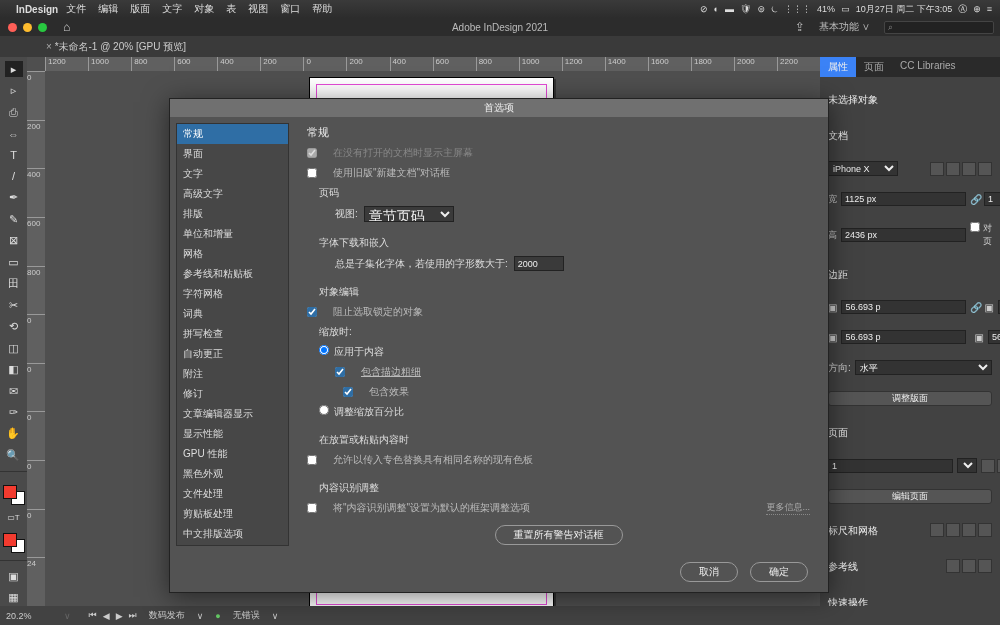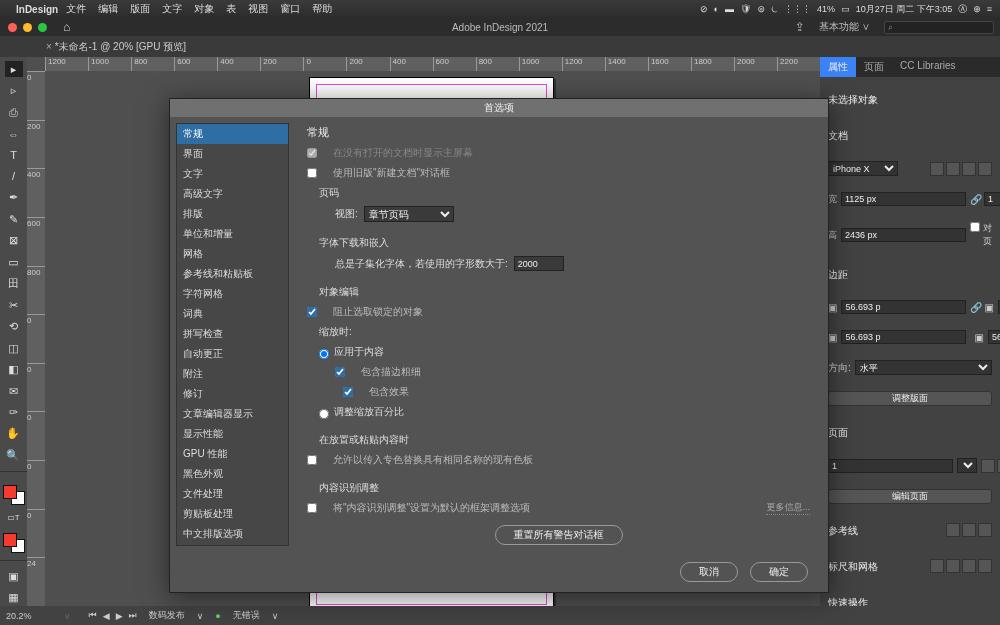--- a/index.html
+++ b/index.html
@@ -74,23 +74,23 @@
 .dialog-sidebar { width:113px; background:#474747; border:1px solid #333; margin:6px 0 6px 6px; overflow:auto; }
 .sb-item { padding:3px 6px; color:#ddd; font-size:10px; line-height:14px; }
 .sb-item.active { background:#2f6ea5; color:#fff; }
 .dialog-content { flex:1; padding:8px 18px; color:#ddd; font-size:10px; display:flex; flex-direction:column; gap:6px;}
 .dc-h { color:#eee; font-size:11px;}
 .chk { display:flex; align-items:center; gap:16px; font-size:10px; color:#bbb;}
 .chk input { width:10px; height:10px; accent-color:#2f6ea5; }
 .chk.dis { color:#888; }
 .sub { margin-left:12px; }
 .field-row { display:flex; align-items:center; gap:6px; margin-left:28px;}
-.d-select { width:90px; height:16px; background:#3a3a3a; border:1px solid #222; color:#eee; font-size:10px;}
+.d-select { width:90px; height:16px; background:#3a3a3a; border:1px solid #222; color:#eee; font-size:14px;}
 .d-input { width:50px; height:15px; background:#3a3a3a; border:1px solid #222; color:#eee; font-size:9px; padding:0 3px;}
-.radio { display:flex; align-items:flex-end; gap:5px; margin-left:12px; }
+.radio { display:flex; align-items:flex-start; gap:5px; margin-left:12px; }
 .radio input { width:10px; height:10px; }
 .more-link { margin-left:auto; color:#aaa; font-size:9px; border-bottom:1px dotted #888; cursor:pointer;}
 .pill-btn { border:1px solid #999; background:transparent; color:#eee; font-size:10px; border-radius:11px; padding:2px 18px;}
 .reset-row { display:flex; justify-content:center; margin-top:4px;}
 .dialog-footer { position:absolute; bottom:10px; right:20px; display:flex; gap:12px;}
 
 
 .statusbar { position:absolute; bottom:0; left:0; right:0; height:19px; background:#424242; display:flex; align-items:center; font-size:9px; color:#ccc; padding:0 6px; gap:12px;}
 .statusbar .zoom { width:46px; }
 .statusbar .sep { color:#666;}
@@ -283,31 +283,31 @@
           <input class="mini-input" style="flex: 0 0 50px;" value="1">
           <select class="panel-select" style="width:20px;"></select>
           <div class="icon-btns">
             <div class="icon-btn"></div>
             <div class="icon-btn"></div>
           </div>
         </div>
       <button class="mini-btn">编辑页面</button>
 
       <div class="panel-row">
+          <span class="panel-sec-title">标尺和网格</span>
+          <div class="icon-btns">
+            <div class="icon-btn"></div>
+            <div class="icon-btn"></div>
+            <div class="icon-btn"></div>
+            <div class="icon-btn"></div>
+          </div>
+        </div>
+      <div class="panel-row">
           <span class="panel-sec-title">参考线</span>
           <div class="icon-btns">
-            <div class="icon-btn"></div>
-            <div class="icon-btn"></div>
-            <div class="icon-btn"></div>
-          </div>
-        </div>
-      <div class="panel-row">
-          <span class="panel-sec-title">标尺和网格</span>
-          <div class="icon-btns">
-            <div class="icon-btn"></div>
             <div class="icon-btn"></div>
             <div class="icon-btn"></div>
             <div class="icon-btn"></div>
           </div>
         </div>
 
       <div class="panel-sec-title">快速操作</div>
       <div class="panel-row">
           <button class="mini-btn">导入文件</button>
           <button class="mini-btn">版面网格选项</button>
@@ -384,21 +384,21 @@
       <div class="sub" style="margin-top:8px;">对象编辑</div>
       <label class="chk">
           <input type="checkbox" checked="" style="">
           <span>阻止选取锁定的对象</span>
         </label>
       <div class="sub">缩放时:</div>
       <label class="radio">
           <input type="radio" name="sc" checked="" style="">
           <span>应用于内容</span>
         </label>
-      <label class="chk" style="margin-left:28px;">
+      <label class="chk" style="margin-left:28px;text-decoration:underline;">
           <input type="checkbox" checked="" style="">
           <span>包含描边粗细</span>
         </label>
       <label class="chk" style="margin-left:36px;">
           <input type="checkbox" checked="" style="">
           <span>包含效果</span>
         </label>
       <label class="radio">
           <input type="radio" name="sc" style="">
           <span>调整缩放百分比</span>

